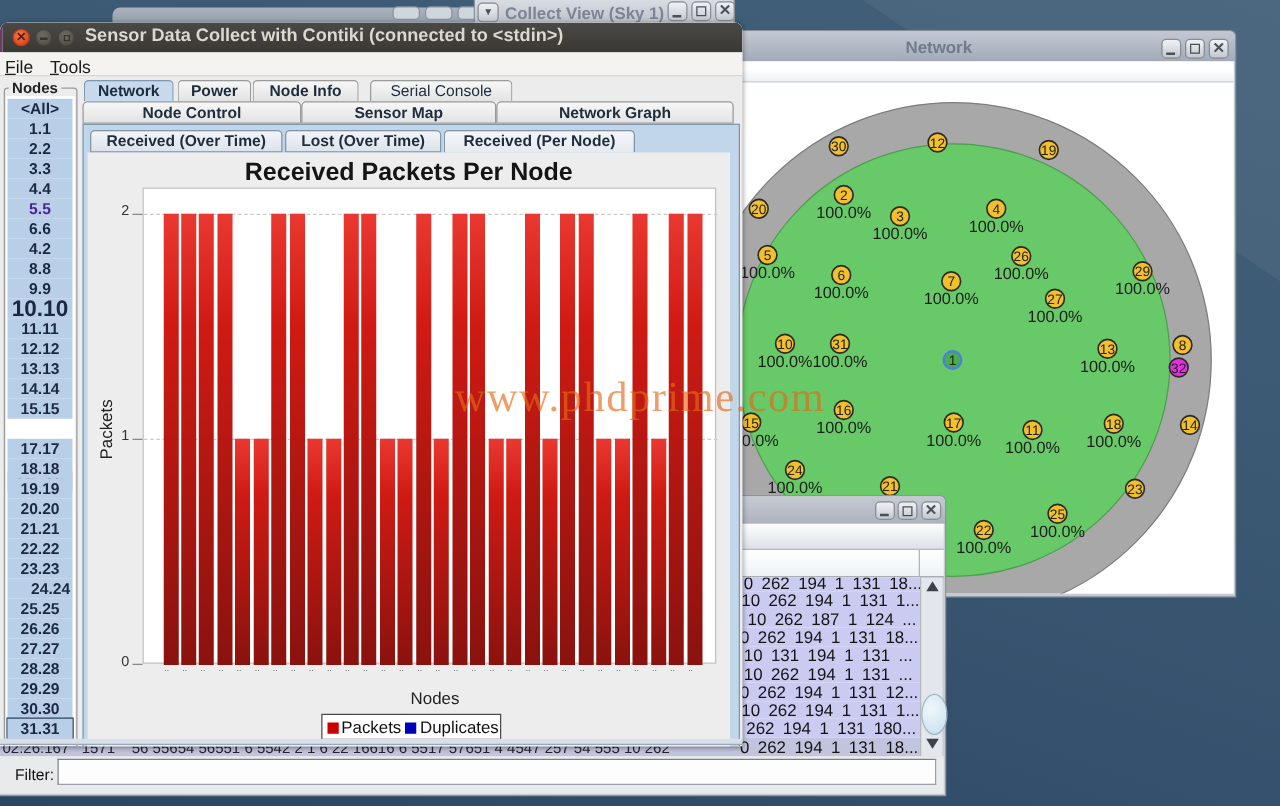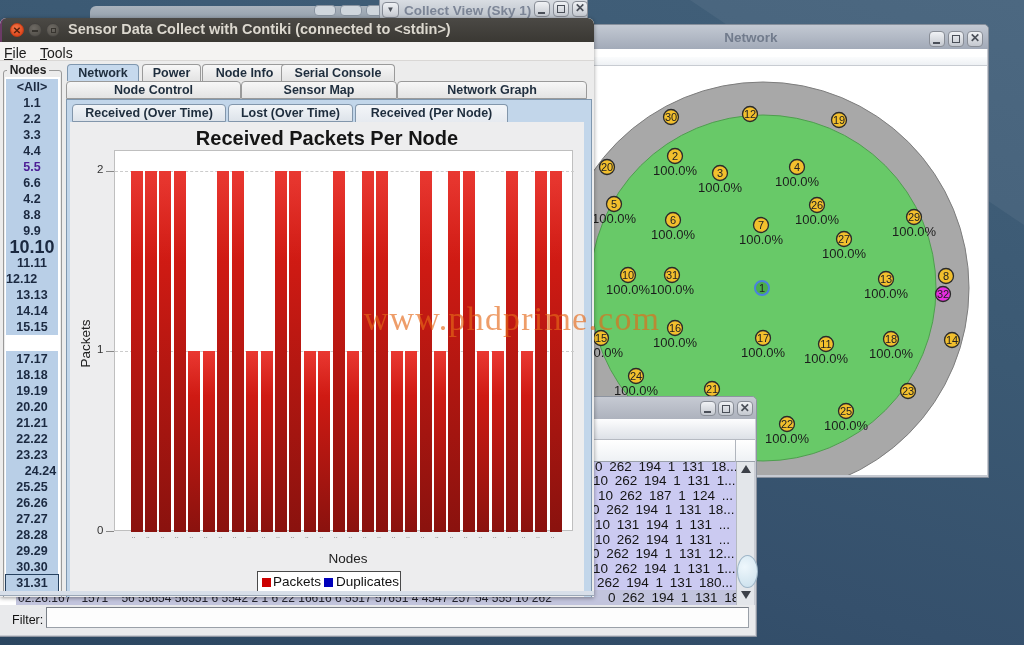--- a/index.html
+++ b/index.html
@@ -171,21 +171,21 @@
         </div>
         <div style="position:absolute;left:0;top:84.19999999999999px;width:736px;height:14.6px;background:#cbcaf1;">
           <span style="position:absolute;left:592px;top:0px;white-space:pre;">0 262 194 1 131 12...</span>
         </div>
         <div style="position:absolute;left:0;top:98.8px;width:736px;height:14.6px;background:#cbcaf1;">
           <span style="position:absolute;left:593px;top:0px;white-space:pre;">10 262 194 1 131 1...</span>
         </div>
         <div style="position:absolute;left:0;top:113.39999999999999px;width:736px;height:14.6px;background:#cbcaf1;">
           <span style="position:absolute;left:597px;top:0px;white-space:pre;">262 194 1 131 180...</span>
         </div>
-        <div style="position:absolute;left:16px;top:128px;width:736px;height:14.6px;background:#c2c4dd;">
+        <div style="position:absolute;left:0;top:128px;width:736px;height:14.6px;background:#c2c4dd;">
           <span style="position:absolute;left:2px;top:1px;white-space:pre;font-size:12px;color:#23232d;word-spacing:normal;">02:26:167&nbsp;&nbsp;&nbsp;1571&nbsp;&nbsp;&nbsp;&nbsp;56 55654 56551 6 5542 2 1 6 22 16616 6 5517 57651 4 4547 257 54 555 10 262</span>
           <span style="position:absolute;left:592px;top:0px;white-space:pre;">0 262 194 1 131 18...</span>
         </div>
       </div>
 
   <div class="abs" style="left:737px;top:65px;width:18px;height:143px;background:#e3e6ea;border-left:1px solid #b4b9c0;">
     <div style="position:absolute;left:4px;top:3px;width:0;height:0;border-left:5px solid transparent;border-right:5px solid transparent;border-bottom:8px solid #3c4048;"></div>
     <div style="position:absolute;left:4px;bottom:6px;width:0;height:0;border-left:5px solid transparent;border-right:5px solid transparent;border-top:8px solid #3c4048;"></div>
     <div style="position:absolute;left:0px;top:93px;width:21px;height:33px;background:radial-gradient(circle at 35% 35%, #eef7fc, #c9dfec);border:1px solid #9fb6c8;border-radius:50%;"></div>
   </div>
@@ -222,21 +222,21 @@
         <div style="position:absolute;left:1px;top:34.0px;width:52px;height:16px;background:#b9cfe7;font-size:12.5px;font-weight:bold;color:#1b2940;text-align:center;line-height:16px;">2.2</div>
         <div style="position:absolute;left:1px;top:50.0px;width:52px;height:16px;background:#b9cfe7;font-size:12.5px;font-weight:bold;color:#1b2940;text-align:center;line-height:16px;">3.3</div>
         <div style="position:absolute;left:1px;top:66.0px;width:52px;height:16px;background:#b9cfe7;font-size:12.5px;font-weight:bold;color:#1b2940;text-align:center;line-height:16px;">4.4</div>
         <div style="position:absolute;left:1px;top:82.0px;width:52px;height:16px;background:#b9cfe7;font-size:12.5px;font-weight:bold;color:#4c1d95;text-align:center;line-height:16px;">5.5</div>
         <div style="position:absolute;left:1px;top:98.0px;width:52px;height:16px;background:#b9cfe7;font-size:12.5px;font-weight:bold;color:#1b2940;text-align:center;line-height:16px;">6.6</div>
         <div style="position:absolute;left:1px;top:114.0px;width:52px;height:16px;background:#b9cfe7;font-size:12.5px;font-weight:bold;color:#1b2940;text-align:center;line-height:16px;">4.2</div>
         <div style="position:absolute;left:1px;top:130.0px;width:52px;height:16px;background:#b9cfe7;font-size:12.5px;font-weight:bold;color:#1b2940;text-align:center;line-height:16px;">8.8</div>
         <div style="position:absolute;left:1px;top:146.0px;width:52px;height:16px;background:#b9cfe7;font-size:12.5px;font-weight:bold;color:#1b2940;text-align:center;line-height:16px;">9.9</div>
         <div style="position:absolute;left:1px;top:162.0px;width:52px;height:16px;background:#b9cfe7;font-size:18px;font-weight:bold;color:#1b2940;text-align:center;line-height:16px;">10.10</div>
         <div style="position:absolute;left:1px;top:178.0px;width:52px;height:16px;background:#b9cfe7;font-size:12.5px;font-weight:bold;color:#1b2940;text-align:center;line-height:16px;">11.11</div>
-        <div style="position:absolute;left:1px;top:194.0px;width:52px;height:16px;background:#b9cfe7;font-size:12.5px;font-weight:bold;color:#1b2940;line-height:16px;">12.12</div>
+        <div style="position:absolute;left:1px;top:194.0px;width:52px;height:16px;background:#b9cfe7;font-size:12.5px;font-weight:bold;color:#1b2940;text-align:center;line-height:16px;">12.12</div>
         <div style="position:absolute;left:1px;top:210.0px;width:52px;height:16px;background:#b9cfe7;font-size:12.5px;font-weight:bold;color:#1b2940;text-align:center;line-height:16px;">13.13</div>
         <div style="position:absolute;left:1px;top:226.0px;width:52px;height:16px;background:#b9cfe7;font-size:12.5px;font-weight:bold;color:#1b2940;text-align:center;line-height:16px;">14.14</div>
         <div style="position:absolute;left:1px;top:242.0px;width:52px;height:16px;background:#b9cfe7;font-size:12.5px;font-weight:bold;color:#1b2940;text-align:center;line-height:16px;">15.15</div>
         <div style="position:absolute;left:1px;top:258.0px;width:52px;height:16px;background:#b9cfe7;font-size:17px;font-weight:bold;color:#1b2940;text-align:center;line-height:16px;margin-top:42px;">16.16</div>
         <div style="position:absolute;left:1px;top:274.0px;width:52px;height:16px;background:#b9cfe7;font-size:12.5px;font-weight:bold;color:#1b2940;text-align:center;line-height:16px;">17.17</div>
         <div style="position:absolute;left:1px;top:290.0px;width:52px;height:16px;background:#b9cfe7;font-size:12.5px;font-weight:bold;color:#1b2940;text-align:center;line-height:16px;">18.18</div>
         <div style="position:absolute;left:1px;top:306.0px;width:52px;height:16px;background:#b9cfe7;font-size:12.5px;font-weight:bold;color:#1b2940;text-align:center;line-height:16px;">19.19</div>
         <div style="position:absolute;left:1px;top:322.0px;width:52px;height:16px;background:#b9cfe7;font-size:12.5px;font-weight:bold;color:#1b2940;text-align:center;line-height:16px;">20.20</div>
         <div style="position:absolute;left:1px;top:338.0px;width:52px;height:16px;background:#b9cfe7;font-size:12.5px;font-weight:bold;color:#1b2940;text-align:center;line-height:16px;">21.21</div>
         <div style="position:absolute;left:1px;top:354.0px;width:52px;height:16px;background:#b9cfe7;font-size:12.5px;font-weight:bold;color:#1b2940;text-align:center;line-height:16px;">22.22</div>
@@ -248,21 +248,21 @@
         <div style="position:absolute;left:1px;top:450.0px;width:52px;height:16px;background:#b9cfe7;font-size:12.5px;font-weight:bold;color:#1b2940;text-align:center;line-height:16px;">28.28</div>
         <div style="position:absolute;left:1px;top:466.0px;width:52px;height:16px;background:#b9cfe7;font-size:12.5px;font-weight:bold;color:#1b2940;text-align:center;line-height:16px;">29.29</div>
         <div style="position:absolute;left:1px;top:482.0px;width:52px;height:16px;background:#b9cfe7;font-size:12.5px;font-weight:bold;color:#1b2940;text-align:center;line-height:16px;">30.30</div>
         <div style="position:absolute;left:1px;top:498.0px;width:52px;height:16px;background:#b9cfe7;font-size:12.5px;font-weight:bold;color:#1b2940;text-align:center;line-height:16px;outline:1px solid #26415f;">31.31</div>
       </div>
 
   <div class="abs" style="left:66px;top:46px;width:521px;height:17px;">
     <div style="position:absolute;left:1px;top:0;width:72px;height:17px;background:#c6d9ed;border:1px solid #7f97af;border-bottom:none;border-radius:4px 4px 0 0;text-align:center;font-size:12.5px;font-weight:bold;color:#1e2d3d;line-height:16px;">Network</div>
     <div style="position:absolute;left:76px;top:0;width:59px;height:17px;background:linear-gradient(#f7f7f7,#e3e3e3);border:1px solid #9a9a9a;border-bottom:none;border-radius:4px 4px 0 0;text-align:center;font-size:12.5px;font-weight:bold;color:#1e2d3d;line-height:16px;">Power</div>
     <div style="position:absolute;left:136px;top:0;width:85px;height:17px;background:linear-gradient(#f7f7f7,#e3e3e3);border:1px solid #9a9a9a;border-bottom:none;border-radius:4px 4px 0 0;text-align:center;font-size:12.5px;font-weight:bold;color:#1e2d3d;line-height:16px;">Node Info</div>
-    <div style="position:absolute;left:215px;top:0;width:114px;height:17px;background:linear-gradient(#f7f7f7,#e3e3e3);border:1px solid #9a9a9a;border-bottom:none;border-radius:4px 4px 0 0;text-align:center;font-size:12.5px;font-weight:bold;color:#1e2d3d;line-height:16px;">Serial Console</div>
+    <div style="position:absolute;left:230px;top:0;width:114px;height:17px;background:linear-gradient(#f7f7f7,#e3e3e3);border:1px solid #9a9a9a;border-bottom:none;border-radius:4px 4px 0 0;text-align:center;font-size:12.5px;font-weight:normal;color:#1e2d3d;line-height:16px;">Serial Console</div>
   </div>
 
   <div class="abs" style="left:66px;top:63px;width:521px;height:18px;">
     <div style="position:absolute;left:0;top:0;width:175px;height:18px;background:linear-gradient(#f7f7f7,#e3e3e3);border:1px solid #9a9a9a;border-radius:4px 4px 0 0;text-align:center;font-size:12.5px;font-weight:bold;color:#1e2d3d;line-height:17px;">Node Control</div>
     <div style="position:absolute;left:331px;top:0;width:190px;height:18px;background:linear-gradient(#f7f7f7,#e3e3e3);border:1px solid #9a9a9a;border-radius:4px 4px 0 0;text-align:center;font-size:12.5px;font-weight:bold;color:#1e2d3d;line-height:17px;">Network Graph</div>
     <div style="position:absolute;left:175px;top:0;width:156px;height:18px;background:linear-gradient(#f7f7f7,#e3e3e3);border:1px solid #9a9a9a;border-radius:4px 4px 0 0;text-align:center;font-size:12.5px;font-weight:bold;color:#1e2d3d;line-height:17px;">Sensor Map</div>
   </div>
 
   <div class="abs" style="left:66px;top:81px;width:526px;height:510px;background:#c2d6ea;border:1px solid #7f97af;"></div>
   <div class="abs" style="left:72px;top:86px;width:154px;height:18px;background:linear-gradient(#f2f5f8,#dde3ea);border:1px solid #8296ab;border-radius:4px 4px 0 0;text-align:center;font-size:12.5px;font-weight:bold;color:#1e2d3d;line-height:17px;">Received (Over Time)</div>

